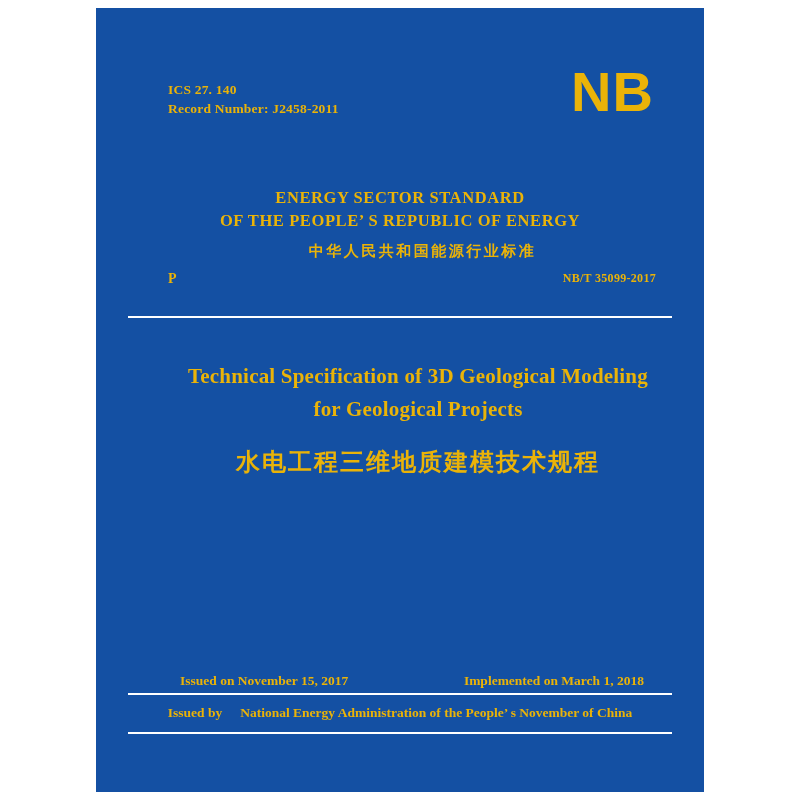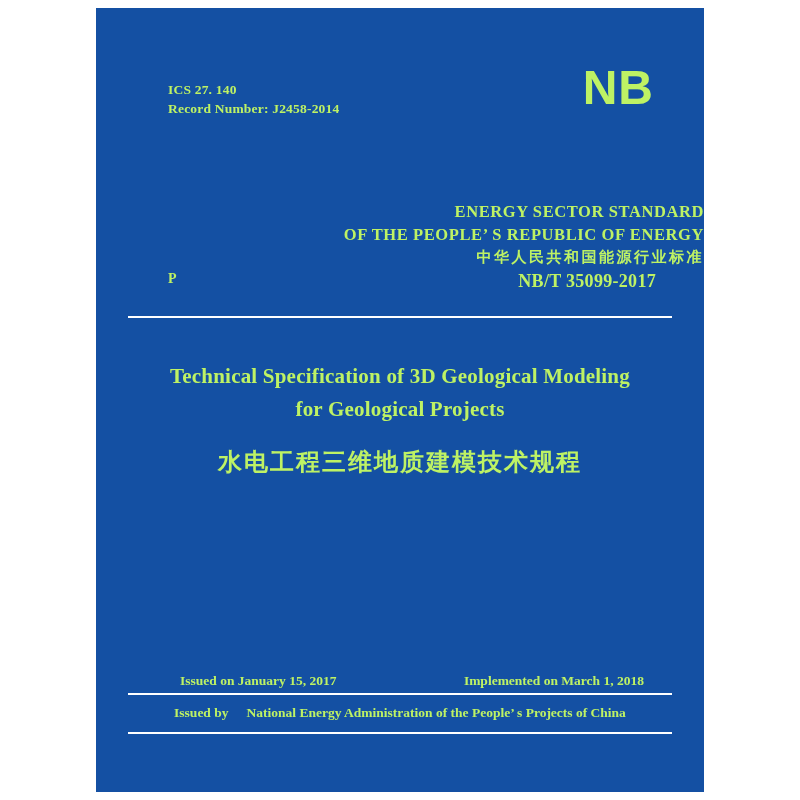--- a/index.html
+++ b/index.html
@@ -19,21 +19,21 @@
     background: #ffffff;
     overflow: hidden;
   }
   .cover {
     position: absolute;
     left: 96px;
     top: 8px;
     width: 608px;
     height: 784px;
     background: #1450a3;
-    color: #bef264;
+    color: #eab308;
     box-sizing: border-box;
   }
   
   .header-row {
     position: absolute;
     left: 0;
     top: 72px;
     width: 100%;
     height: 80px;
   }
@@ -45,49 +45,49 @@
     font-size: 13.5px;
     line-height: 19px;
     letter-spacing: 0.2px;
   }
   .nb-logo {
     position: absolute;
     right: 50px;
     top: -16px;
     font-family: "Liberation Sans", sans-serif;
     font-weight: bold;
-    font-size: 48px;
+    font-size: 56px;
     letter-spacing: 1px;
     line-height: 1;
   }
   
   .std-titles {
     position: absolute;
     left: 0;
-    top: 192px;
-    width: 100%;
-    text-align: right;
+    top: 178px;
+    width: 100%;
+    text-align: center;
   }
   .std-en1 {
     font-weight: bold;
     font-size: 16.5px;
     letter-spacing: 0.6px;
     line-height: 23px;
   }
   .std-en2 {
     font-weight: bold;
     font-size: 16.5px;
     letter-spacing: 0.6px;
     line-height: 23px;
   }
   .std-cn {
     font-weight: bold;
     font-size: 15px;
     letter-spacing: 2.5px;
-    margin-top: 2px;
+    margin-top: 10px;
     padding-left: 45px;
   }
   
   .code-row {
     position: absolute;
     left: 0;
     top: 263px;
     width: 100%;
     height: 22px;
   }
@@ -96,21 +96,21 @@
     left: 72px;
     top: 0;
     font-weight: bold;
     font-size: 14px;
   }
   .code-right {
     position: absolute;
     right: 48px;
     top: 0;
     font-weight: bold;
-    font-size: 18px;
+    font-size: 12px;
     letter-spacing: 0.3px;
   }
   
   .rule {
     position: absolute;
     left: 32px;
     width: 544px;
     height: 2px;
     background: #ffffff;
   }
@@ -118,20 +118,21 @@
   .rule-mid { top: 685px; }
   .rule-bot { top: 724px; }
 
   
   .main-title {
     position: absolute;
     left: 0;
     top: 352px;
     width: 100%;
     text-align: center;
+    padding-left: 18px;
   }
   .mt-en {
     font-weight: bold;
     font-size: 21px;
     line-height: 33px;
     letter-spacing: 0.2px;
   }
   .mt-cn {
     font-weight: bold;
     font-size: 24px;
@@ -177,21 +178,21 @@
 </style>
 </head>
 <body>
 
 <div class="page">
   <div class="cover">
 
     <div class="header-row">
       <div class="ics-block">
         <div>ICS 27. 140</div>
-        <div>Record Number: J2458-2014</div>
+        <div>Record Number: J2458-2011</div>
       </div>
       <div class="nb-logo">NB</div>
     </div>
 
     <div class="std-titles">
       <div class="std-en1">ENERGY SECTOR STANDARD</div>
       <div class="std-en2">OF THE PEOPLE’ S REPUBLIC OF ENERGY</div>
       <div class="std-cn">中华人民共和国能源行业标准</div>
     </div>
 
@@ -202,26 +203,26 @@
 
     <div class="rule rule-top"></div>
 
     <div class="main-title">
       <div class="mt-en">Technical Specification of 3D Geological Modeling</div>
       <div class="mt-en">for Geological Projects</div>
       <div class="mt-cn">水电工程三维地质建模技术规程</div>
     </div>
 
     <div class="dates">
-      <div class="date-issued">Issued on January 15, 2017</div>
+      <div class="date-issued">Issued on November 15, 2017</div>
       <div class="date-impl">Implemented on March 1, 2018</div>
     </div>
 
     <div class="rule rule-mid"></div>
 
     <div class="issuer">
-      <span class="by">Issued by</span><span>National Energy Administration of the People’ s Projects of China</span>
+      <span class="by">Issued by</span><span>National Energy Administration of the People’ s November of China</span>
     </div>
 
     <div class="rule rule-bot"></div>
 
   </div>
 </div>
 
 </body></html>

